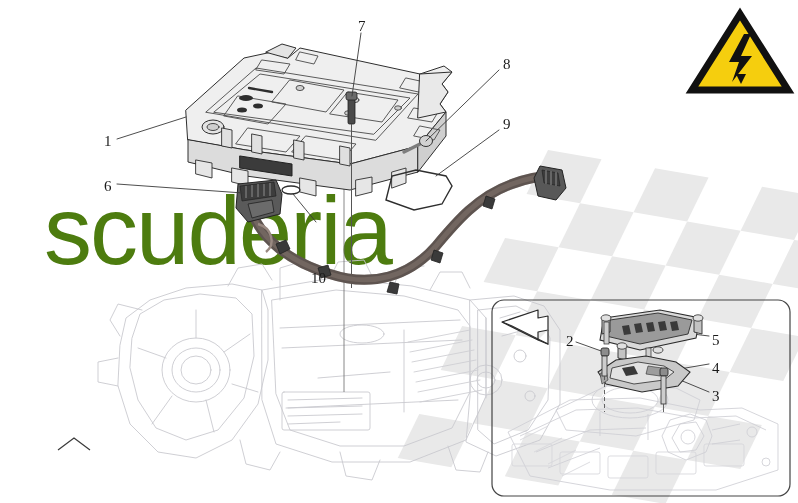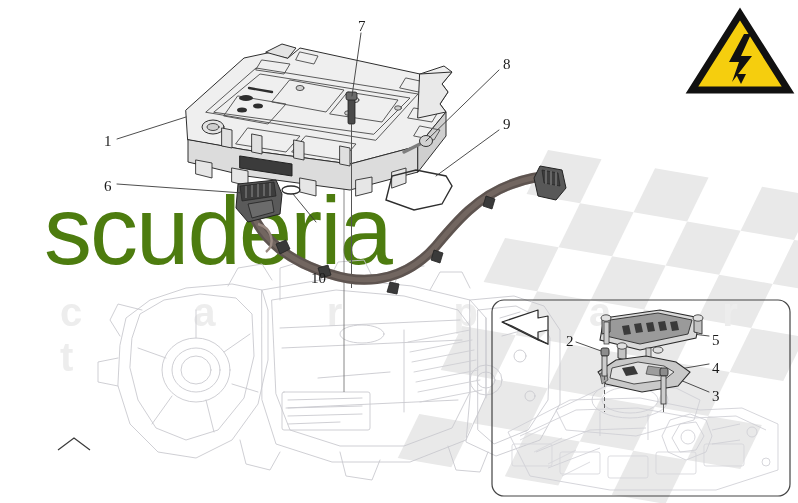--- a/index.html
+++ b/index.html
@@ -54,21 +54,20 @@
         <rect x="290" y="220" width="58" height="44"></rect>
         <rect x="0" y="264" width="58" height="44"></rect>
         <rect x="116" y="264" width="58" height="44"></rect>
         <rect x="232" y="264" width="58" height="44"></rect>
       </g>
     </g>
   </svg>
 
   <div class="wm-main" style="left:44px;top:176px;font-size:96px;">scuderia</div>
 
-  <div class="wm-sub" style="left:60px;top:290px;font-size:40px;letter-spacing:50px;">c a r p a r t</div>
 
   <svg class="layer" viewBox="0 0 798 503" width="798" height="503">
     <g fill="none" stroke="#c9c9cf" stroke-width="0.9" stroke-linejoin="round" stroke-linecap="round">
 
       <path d="M120 345 L126 318 L150 300 L186 288 L232 284 L262 290 L268 310
                L268 360 L258 404 L232 440 L196 458 L158 452 L130 424 L118 386 Z"></path>
       <path d="M132 338 L140 314 L164 300 L200 294 L236 298 L252 314 L254 356
                L244 398 L218 430 L186 440 L156 428 L138 400 L130 368 Z"></path>
       <ellipse cx="196" cy="370" rx="34" ry="32"></ellipse>
       <ellipse cx="196" cy="370" rx="24" ry="22"></ellipse>

